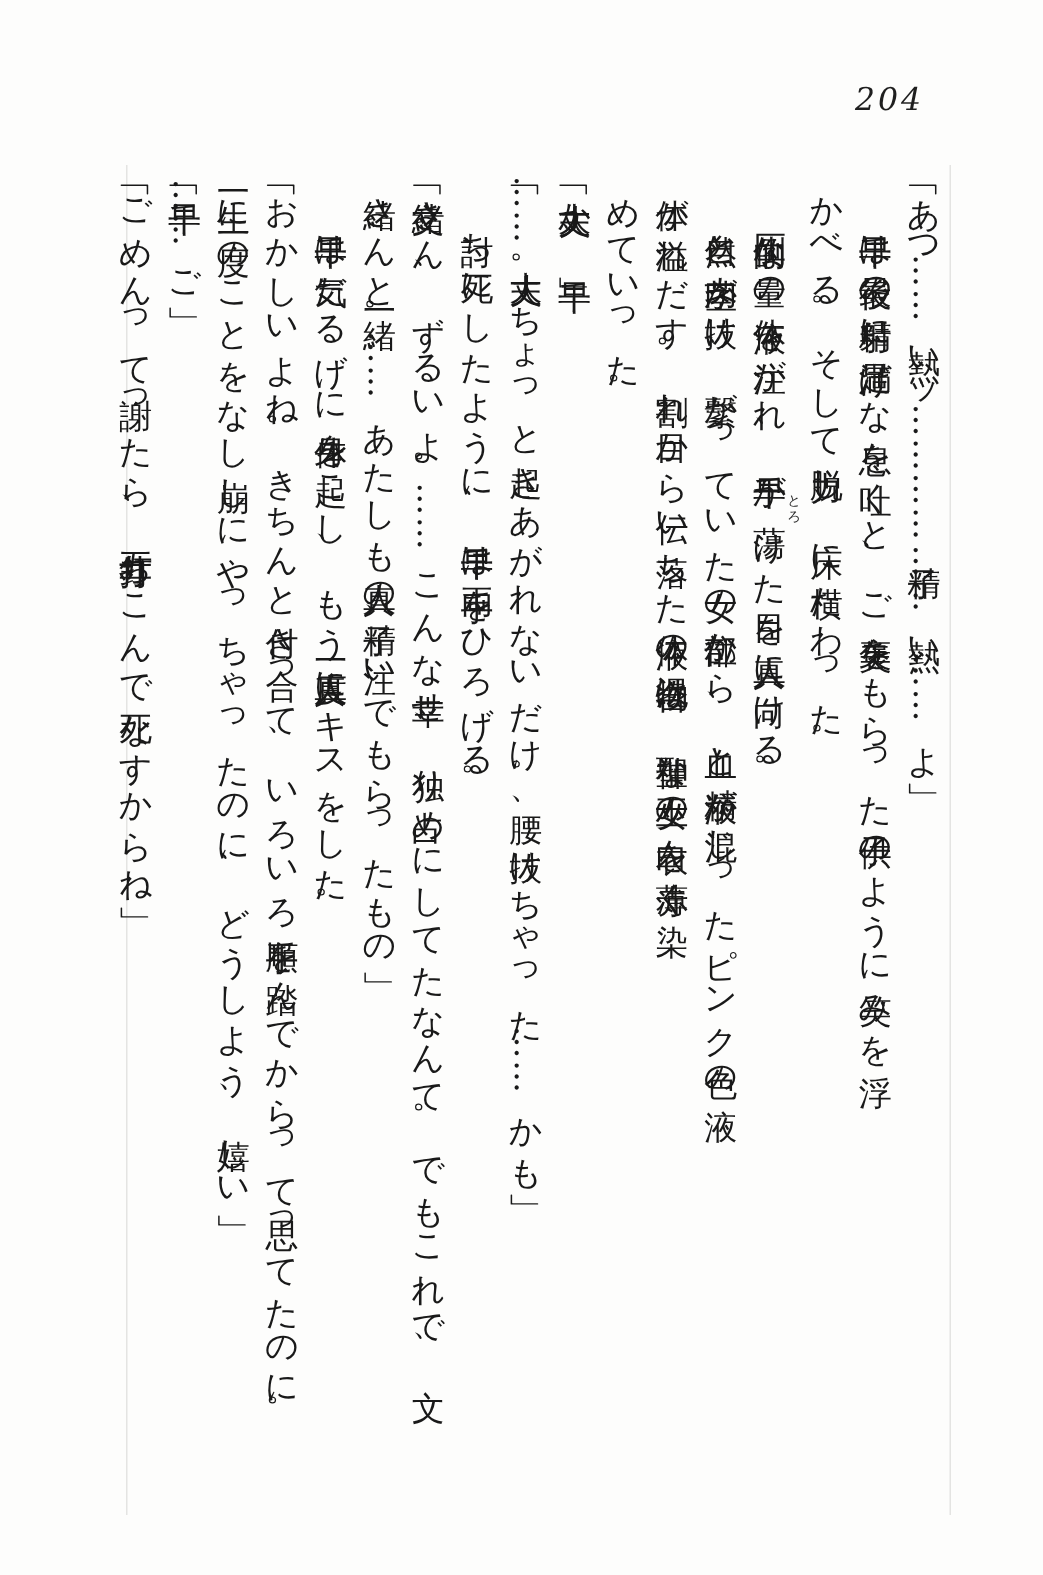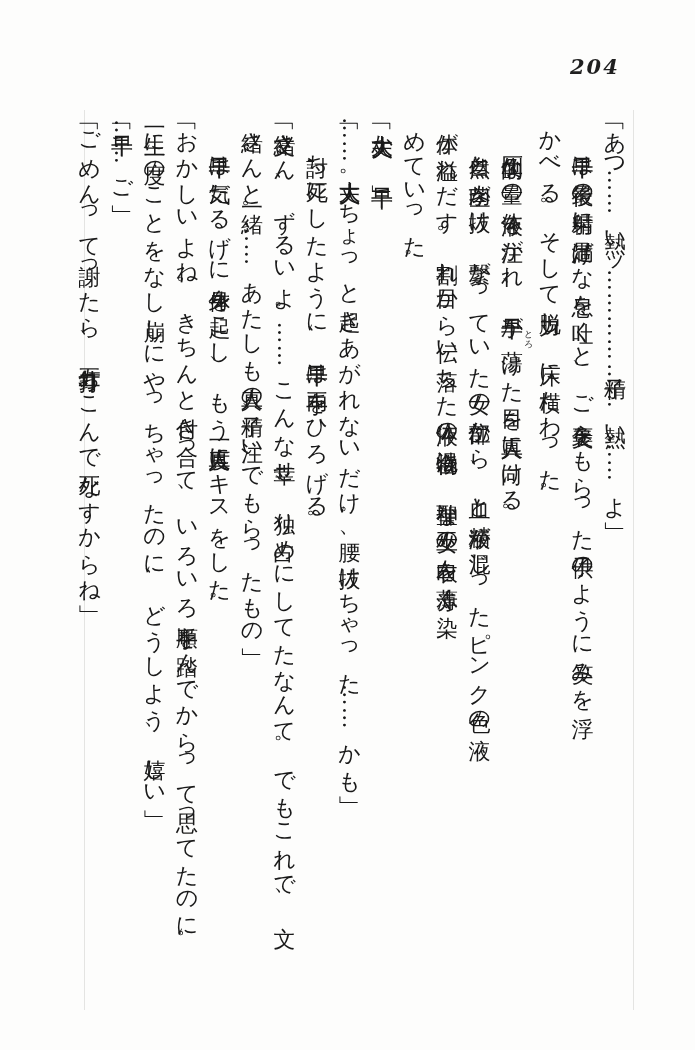--- a/index.html
+++ b/index.html
@@ -27,21 +27,20 @@
   .scan-edge-right { left: 633px; }
   .page-number {
     position: absolute;
     top: 54px;
     left: 570px;
     font-family: "DejaVu Serif", "Liberation Serif", serif;
     font-style: italic;
     font-size: 21px;
     letter-spacing: 2px;
     color: #1f1f1f;
-    font-weight: bold;
   }
   .text-area {
     position: absolute;
     top: 116px;
     right: 64px;
     height: 904px;
     writing-mode: vertical-rl;
     text-orientation: mixed;
     font-family: "DejaVu Serif", "Liberation Serif", serif;
     font-size: 22px;

